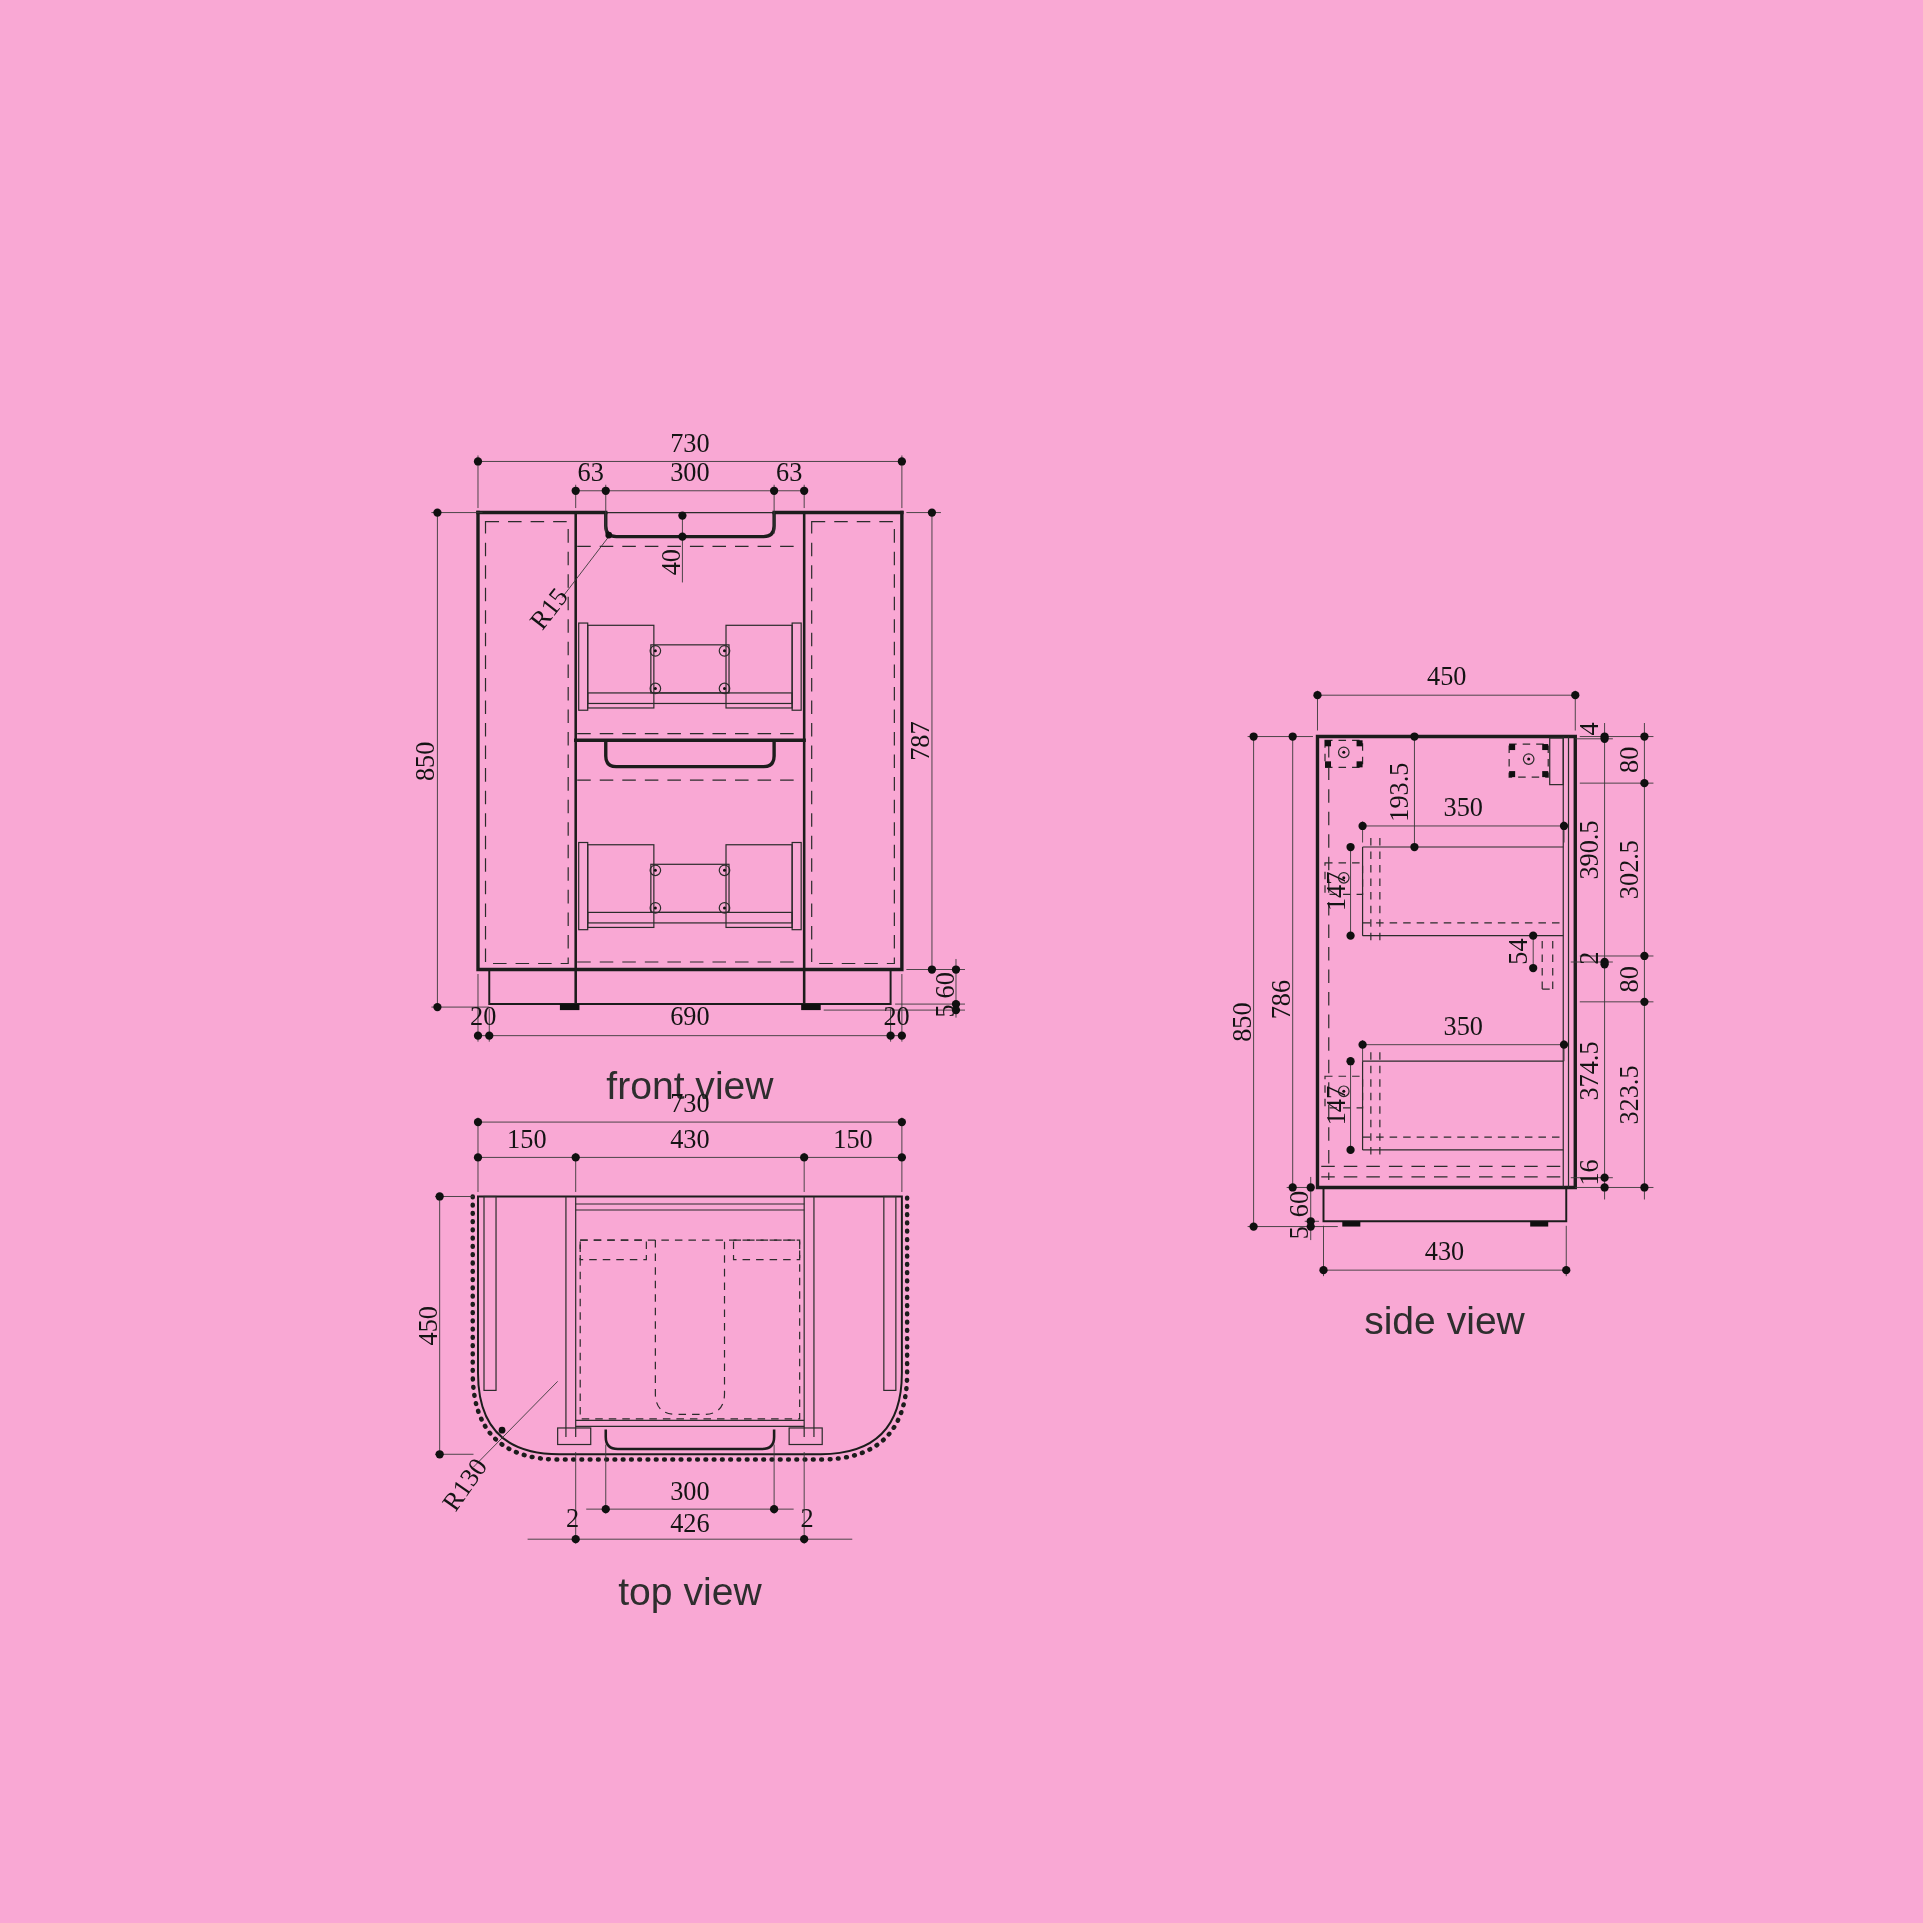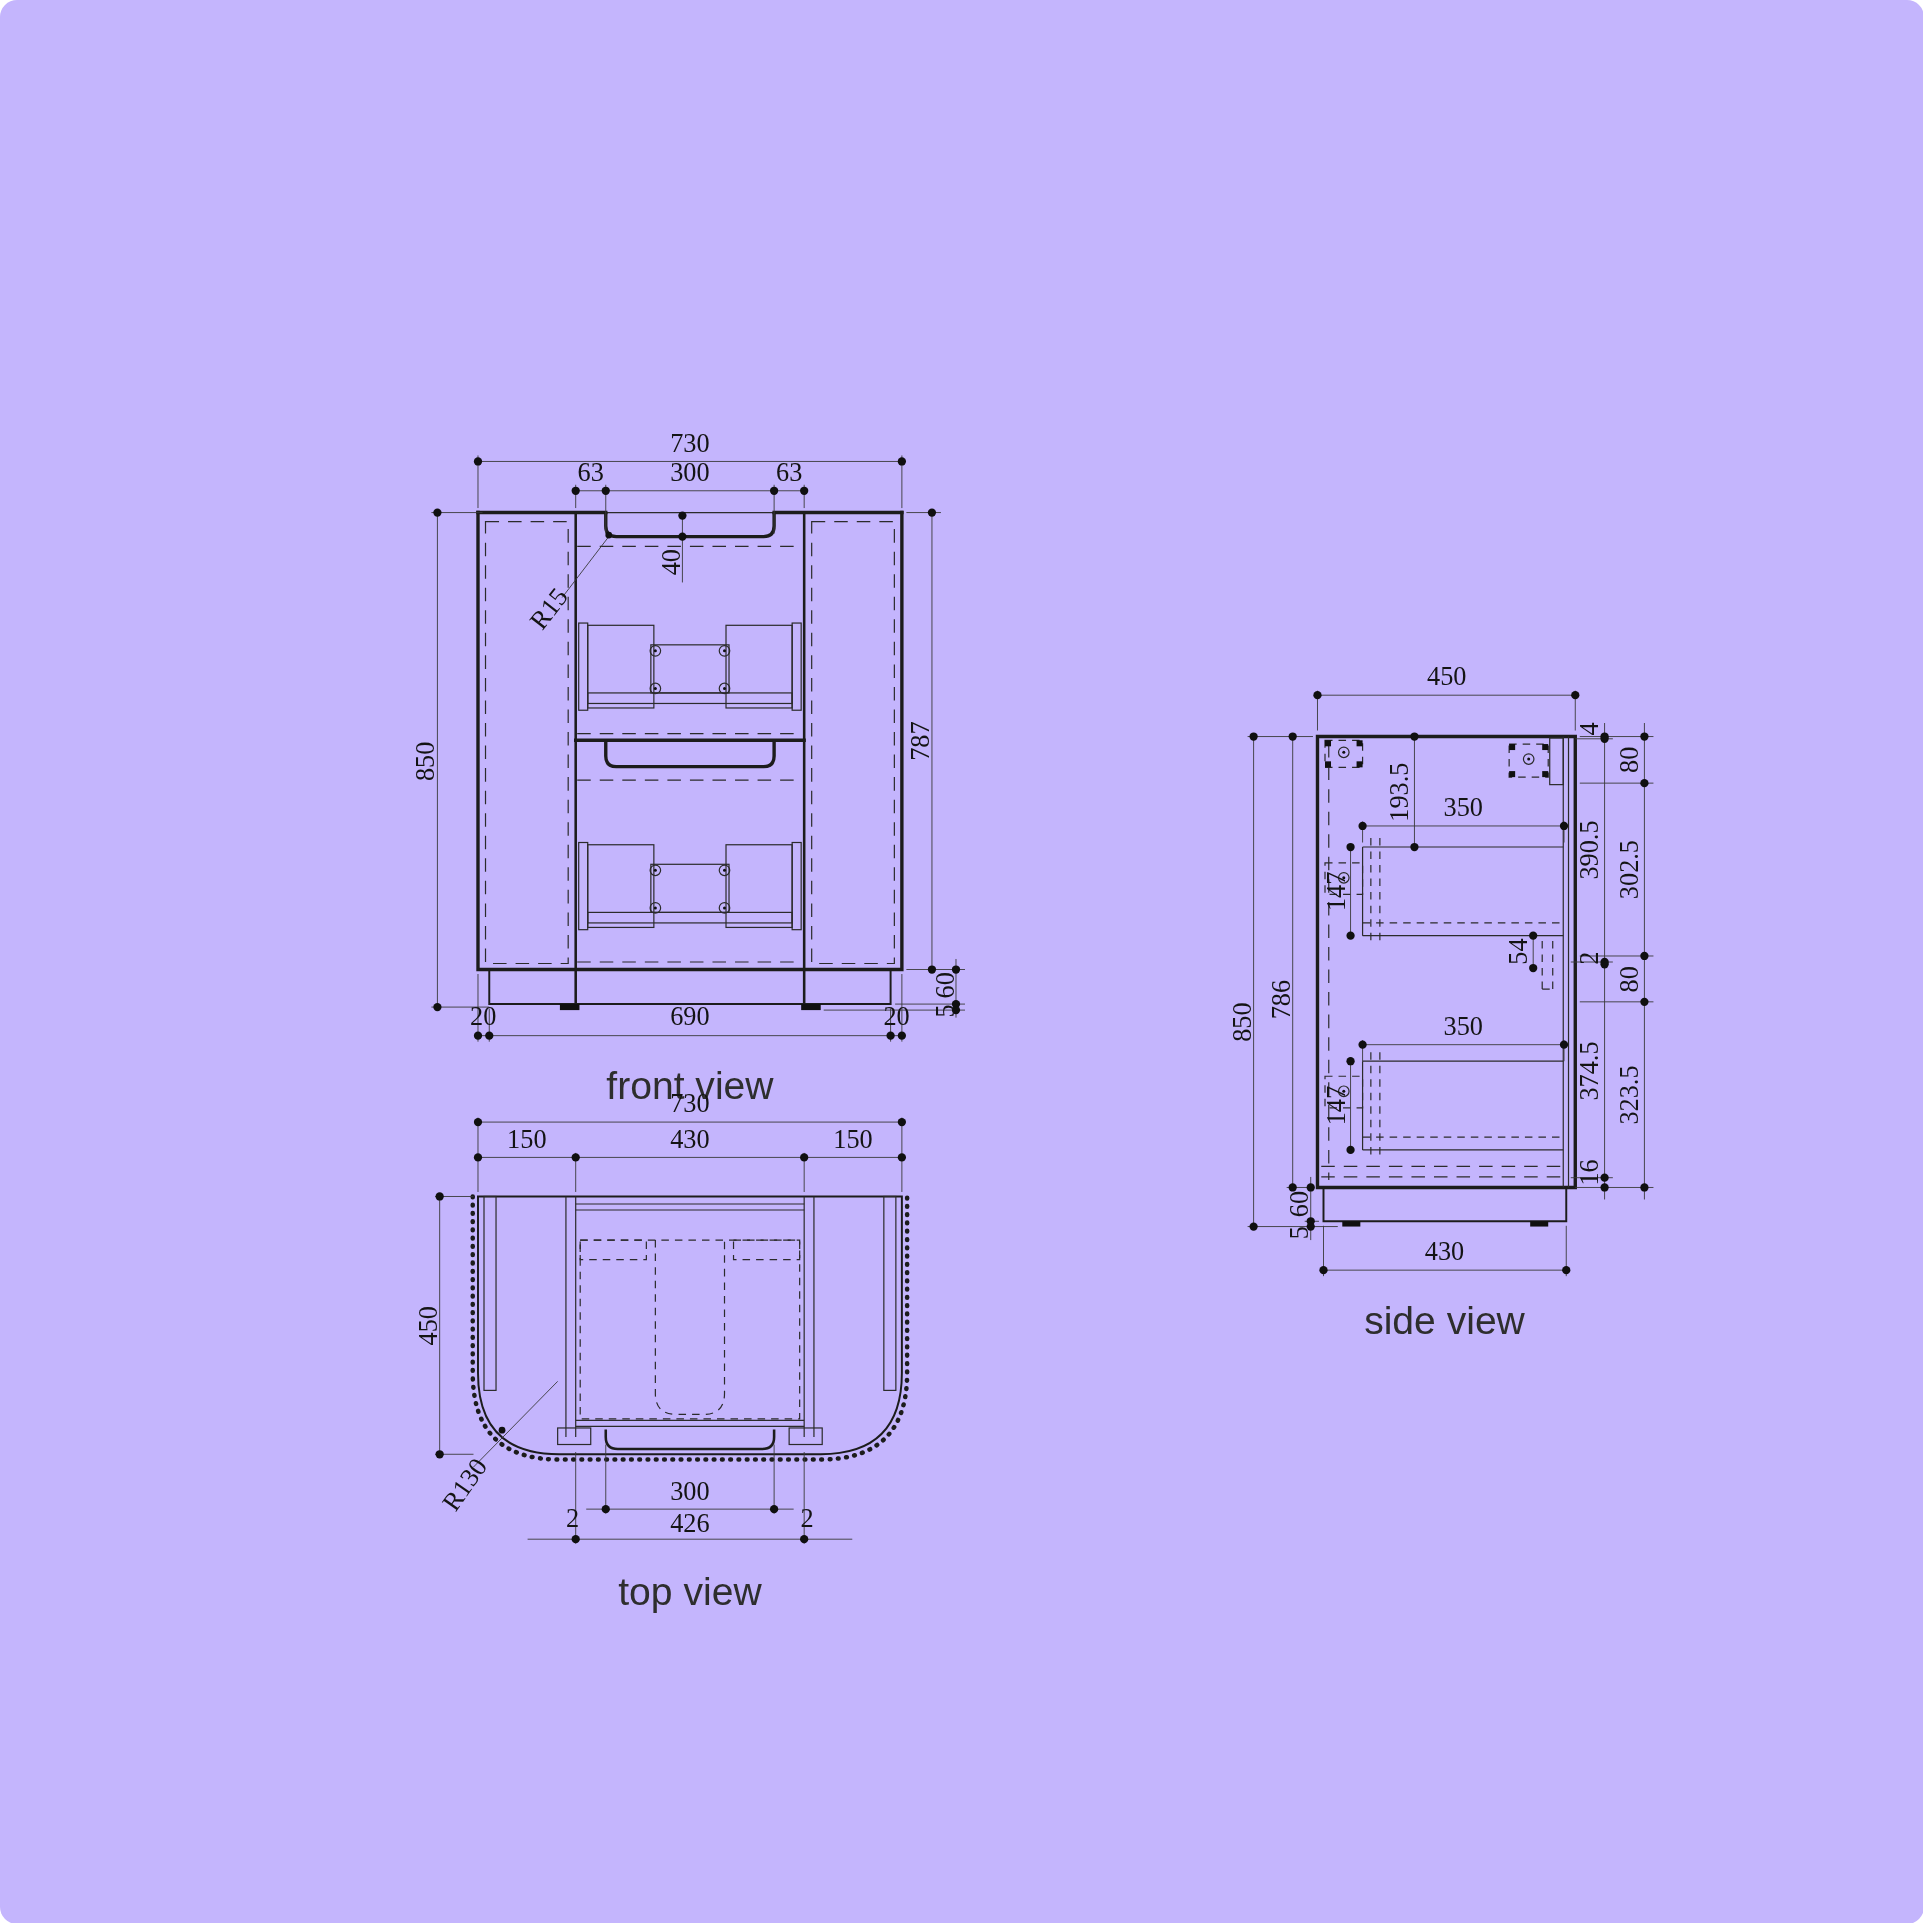--- a/index.html
+++ b/index.html
@@ -1,16 +1,16 @@
 <!DOCTYPE html>
 <html style="font-size:12px"><head>
 <meta charset="utf-8">
 <style>
   html,body{margin:0;padding:0;background:#ffffff;}
-  .page{width:1924px;height:1924px;position:relative;background:#c4b5fd;border-radius:17px;}
+  .page{width:1924px;height:1924px;position:relative;background:#f9a8d4;}
   svg{display:block;}
   .thick{stroke:#1c1c1c;stroke-width:4.5;fill:none;stroke-linecap:square;}
   .med{stroke:#1c1c1c;stroke-width:2.6;fill:none;}
   .med3{stroke:#1c1c1c;stroke-width:3.4;fill:none;}
   .thin{stroke:#2b2b2b;stroke-width:1.6;fill:none;}
   .xtra{stroke:#3a3a3a;stroke-width:1.2;fill:none;}
   .dash{stroke-dasharray:18 12;}
   .dash2{stroke-dasharray:10 8;}
   .sc{stroke:#1c1c1c;stroke-width:6;fill:none;stroke-dasharray:1 10;stroke-linecap:round;}
   .dot{fill:#101010;stroke:none;}

